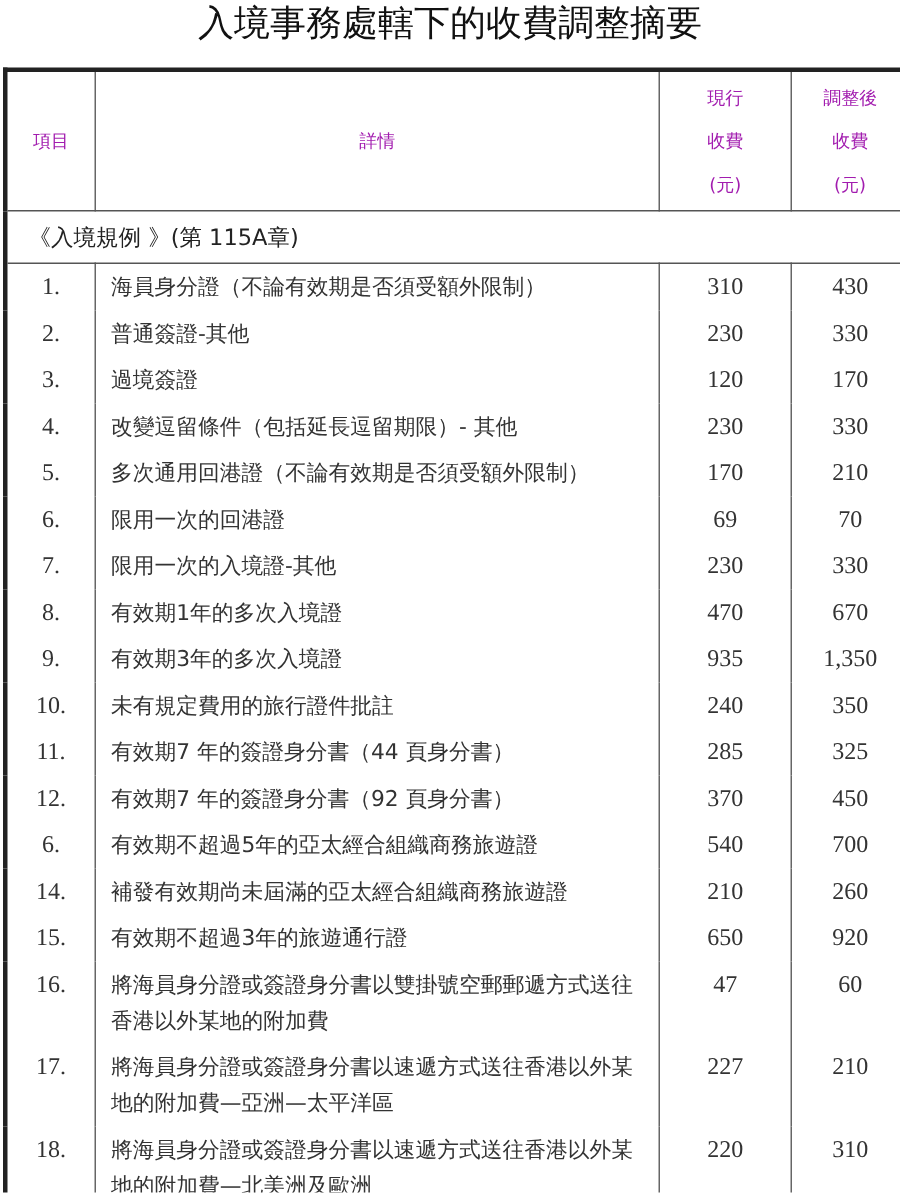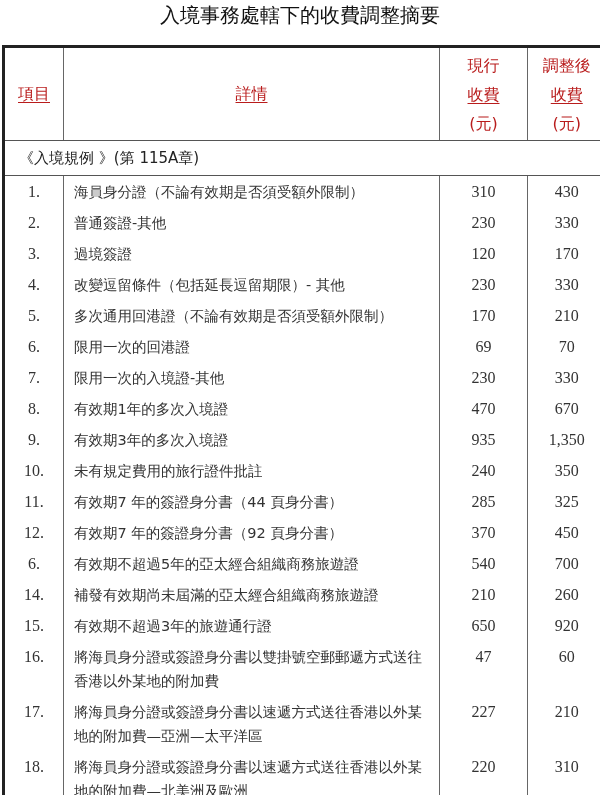--- a/index.html
+++ b/index.html
@@ -14,21 +14,21 @@
       position: relative;
       font-family: "DejaVu Serif", "Liberation Serif", serif;
       color: #222222;
     }
     .title {
       position: absolute;
       left: 0;
       top: 2px;
       width: 600px;
       text-align: center;
-      font-size: 20px;
+      font-size: 24px;
       line-height: 26px;
       color: #111111;
       font-family: "DejaVu Sans", sans-serif;
     }
     .table-wrap {
       position: absolute;
       left: 2px;
       top: 45px;
       width: 620px;
     }
@@ -43,32 +43,32 @@
     col.c-adj { width: 96px; }
 
     th, td {
       padding: 0;
       vertical-align: top;
     }
     thead th {
       border-top: 3px solid #222;
       border-bottom: 1.5px solid #555;
       font-weight: normal;
-      font-size: 16px;
+      font-size: 12px;
       height: 92px;
       vertical-align: middle;
       text-align: center;
       font-family: "DejaVu Sans", sans-serif;
-      color: #b91c1c;
+      color: #a21caf;
     }
     th.h-item { border-left: 3px solid #222; border-right: 1px solid #666; }
     th.h-detail { border-right: 1px solid #666; }
     th.h-cur { border-right: 1px solid #666; line-height: 29px; }
     th.h-adj { line-height: 29px; }
-    .u { text-decoration: underline; text-underline-offset: 3px; text-align: center; }
+    .u { text-underline-offset: 3px; text-align: center; }
 
     tr.section td {
       border-left: 3px solid #222;
       border-bottom: 1px solid #555;
       height: 34px;
       vertical-align: middle;
       font-size: 15px;
       padding-left: 14px;
       font-family: "DejaVu Sans", sans-serif;
       color: #222;

